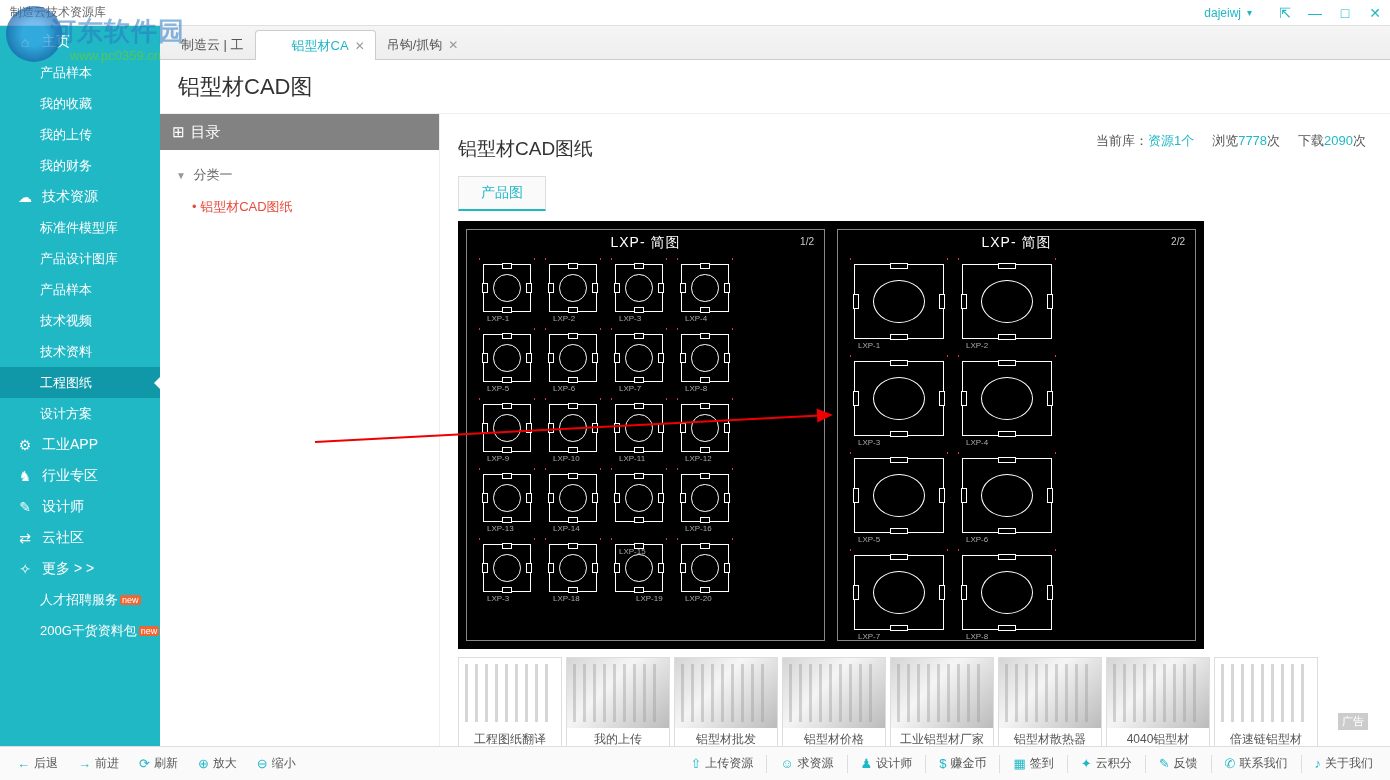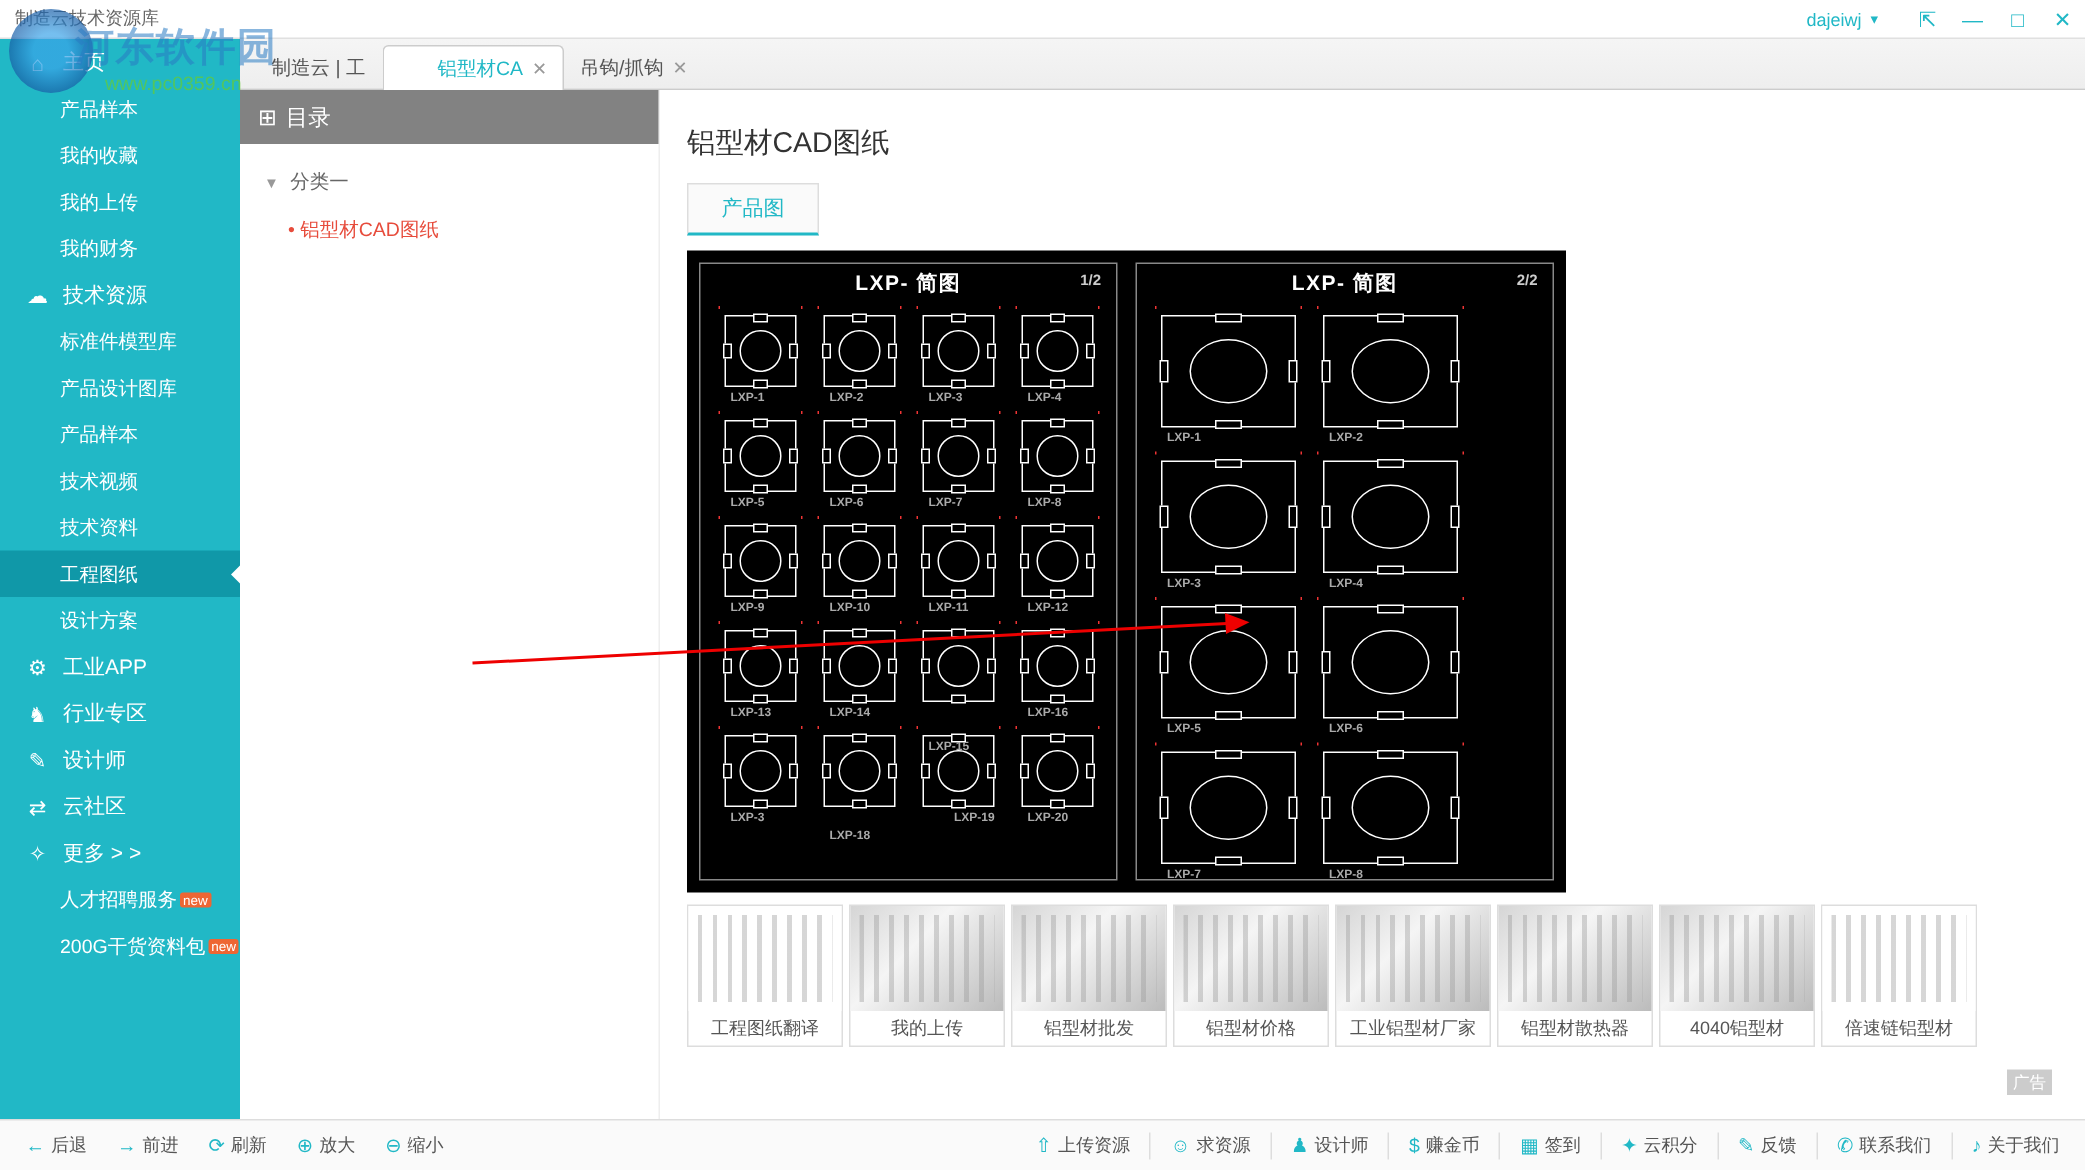--- a/index.html
+++ b/index.html
@@ -32,21 +32,21 @@
 .cat-title { background:#828282; color:#fff; height:36px; display:flex; align-items:center; padding-left:12px; font-size:15px; gap:6px; }
 .cat-body { padding:10px 16px; font-size:13px; color:#666; }
 .cat-group { padding:6px 0; }
 .cat-group .arrow { color:#999; margin-right:4px; font-size:10px; }
 .cat-item { padding:8px 0 8px 16px; color:#e74c3c; }
 .cat-item::before { content:"• "; }
 .detail { flex:1; padding:10px 18px; overflow:auto; position:relative; }
 .doc-title { font-size:19px; color:#333; margin:12px 0 14px; }
 .prod-tab { border:1px solid #ddd; display:inline-block; padding:7px 22px; color:#21b8c6; font-size:14px; border-bottom:2px solid #21b8c6; background:#fafafa; }
 .cad-wrap { margin-top:10px; }
-.cad-img { background:#000; width:586px; height:428px; display:flex; gap:12px; padding:8px;font-weight:bold; }
+.cad-img { background:#000; width:746px; height:428px; display:flex; gap:12px; padding:8px; }
 .cad-page { flex:1; border:1px solid #888; position:relative; }
 .cad-page .pt { color:#fff; text-align:center; font-size:14px; padding:4px 0; font-family:Arial; letter-spacing:1px; }
 .cad-page .pn { position:absolute; top:6px; right:10px; color:#ccc; font-size:10px; }
 .cad-grid { position:absolute; top:30px; left:8px; right:8px; bottom:8px; }
 .shape { position:absolute; border:1px solid #fff; }
 .shape::before, .shape::after { content:""; position:absolute; background:#fff; }
 .dim { position:absolute; border:1px solid #e33; }
 .lbl { position:absolute; color:#aaa; font-size:8px; white-space:nowrap; }
 .thumbs { display:flex; gap:4px; margin-top:8px; }
 .thumb { width:104px; border:1px solid #ddd; }
@@ -172,20 +172,28 @@
           <div class="tab active">
             <span>铝型材CA</span>
             <span class="x">✕</span>
           </div>
           <div class="tab">
             <span>吊钩/抓钩</span>
             <span class="x">✕</span>
           </div>
         </div>
 
+      <div style="position:relative">
+        <div class="page-head">铝型材CAD图</div>
+        <div class="stats">
+          <span><span>当前库：</span><b>资源1个</b></span>
+          <span><span>浏览</span><b>7778</b><span>次</span></span>
+          <span><span>下载</span><b>2090</b><span>次</span></span>
+        </div>
+      </div>
 
       <div class="content">
 
         <div class="catalog">
           <div class="cat-title">
             <span>⊞</span>
             <span>目录</span>
           </div>
           <div class="cat-body">
             <div class="cat-group">
@@ -360,21 +368,21 @@
                     <div class="dim" style="left: 4px; top: 278px; width: 56px; height: 2px; border-width: 0px 1px;"></div>
                     <div class="lbl" style="left: 12px; top: 334px;">LXP-3</div>
                     <div class="shape" style="left: 74px; top: 284px; width: 48px; height: 48px;">
                       <div style="position:absolute;inset:20%;border:1px solid #fff;border-radius:50%"></div>
                       <div style="position:absolute;left:-2px;top:40%;width:6px;height:20%;background:#000;border:1px solid #fff"></div>
                       <div style="position:absolute;right:-2px;top:40%;width:6px;height:20%;background:#000;border:1px solid #fff"></div>
                       <div style="position:absolute;top:-2px;left:40%;height:6px;width:20%;background:#000;border:1px solid #fff"></div>
                       <div style="position:absolute;bottom:-2px;left:40%;height:6px;width:20%;background:#000;border:1px solid #fff"></div>
                     </div>
                     <div class="dim" style="left: 70px; top: 278px; width: 56px; height: 2px; border-width: 0px 1px;"></div>
-                    <div class="lbl" style="left: 78px; top: 346px;">LXP-18</div>
+                    <div class="lbl" style="left: 78px; top: 334px;">LXP-18</div>
                     <div class="shape" style="left: 140px; top: 284px; width: 48px; height: 48px;">
                       <div style="position:absolute;inset:20%;border:1px solid #fff;border-radius:50%"></div>
                       <div style="position:absolute;left:-2px;top:40%;width:6px;height:20%;background:#000;border:1px solid #fff"></div>
                       <div style="position:absolute;right:-2px;top:40%;width:6px;height:20%;background:#000;border:1px solid #fff"></div>
                       <div style="position:absolute;top:-2px;left:40%;height:6px;width:20%;background:#000;border:1px solid #fff"></div>
                       <div style="position:absolute;bottom:-2px;left:40%;height:6px;width:20%;background:#000;border:1px solid #fff"></div>
                     </div>
                     <div class="dim" style="left: 136px; top: 278px; width: 56px; height: 2px; border-width: 0px 1px;"></div>
                     <div class="lbl" style="left: 144px; top: 334px; padding-left: 17px;">LXP-19</div>
                     <div class="shape" style="left: 206px; top: 284px; width: 48px; height: 48px;">

